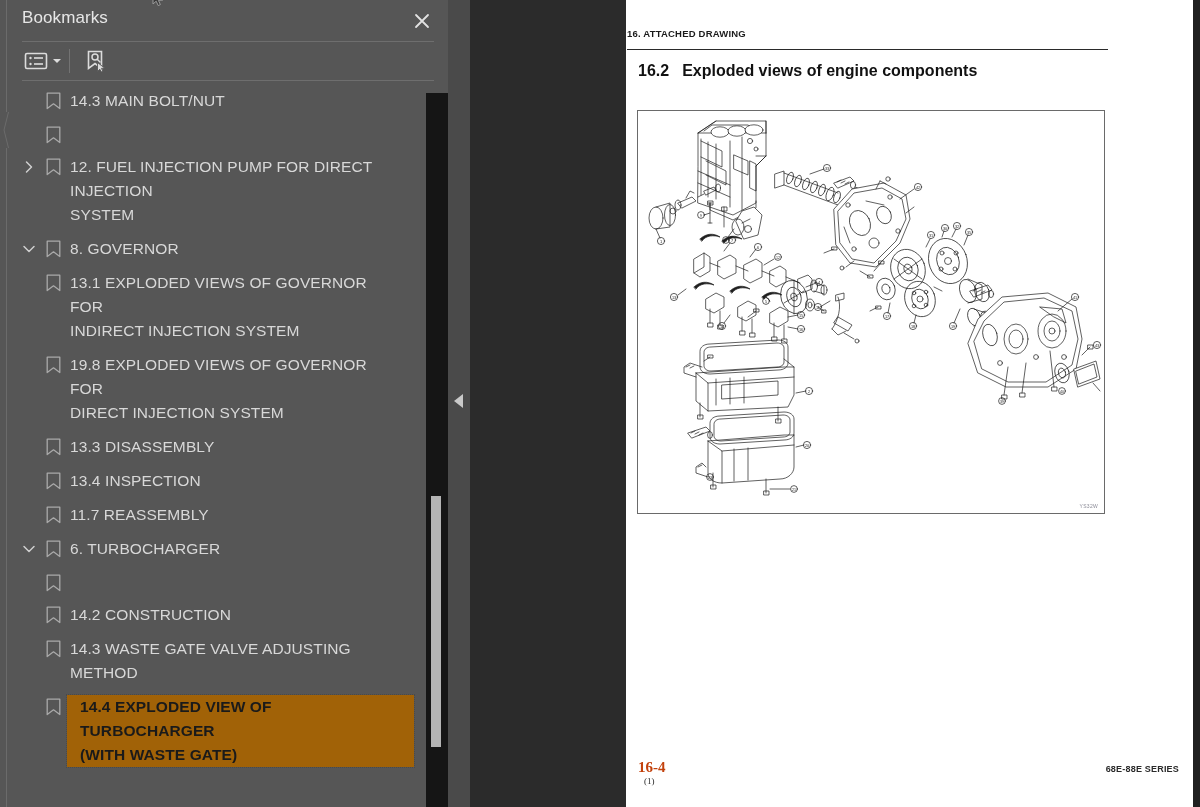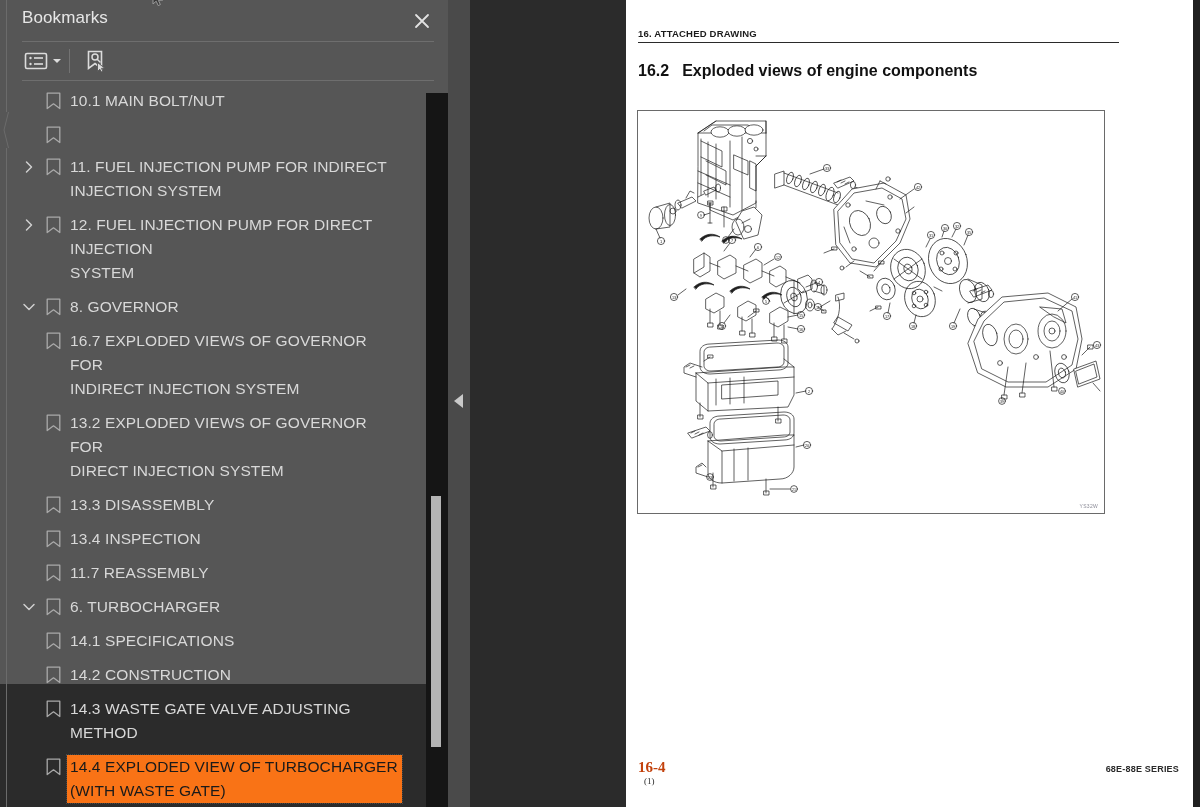--- a/index.html
+++ b/index.html
@@ -7,21 +7,21 @@
     width:1200px;height:807px;overflow:hidden;
     background:#2b2b2b;
     font-family:"Liberation Sans", sans-serif;
     -webkit-font-smoothing:antialiased;
   }
   .app{position:relative;width:1200px;height:807px;display:flex;}
 
   
   .sidepanel{
     position:relative;
-    width:470px;height:684px;
+    width:470px;height:807px;
     background:#565656;
     flex:0 0 470px;
     box-sizing:border-box;
   }
   .panel-edge{
     position:absolute;left:6px;top:0;width:1px;height:807px;
     background:#6b6b6b;
   }
   .panel-notch{
     position:absolute;left:0px;top:112px;width:8px;height:36px;
@@ -97,24 +97,25 @@
   .bm-label{
     color:#d8d8d8;font-size:15.5px;line-height:24px;
     white-space:pre-line;
     padding-left:2px;
     letter-spacing:.1px;
   }
   .lvl1 .bm-label{max-width:352px;}
   .lvl2{padding-left:34px;}
   .lvl2 .bm-label{max-width:330px;}
   .bm-row.selected .bm-label{
-    background:#f97316;color:#1a1a1a;
+    background:#a16207;color:#1a1a1a;
     outline:1px dotted #4a4a4a;
-    padding-left:3px;padding-right:4px;
+    padding-left:13px;padding-right:4px;
     margin-left:-1px;
+    font-weight:bold;
   }
 
   
   .vscroll{
     position:absolute;left:426px;top:93px;width:22px;height:714px;
     background:#151515;
   }
   .vthumb{
     position:absolute;left:5px;top:403px;width:10px;height:251px;
     background:#b4b4b4;
@@ -137,24 +138,24 @@
   }
   .page{
     position:absolute;left:156px;top:0;width:567px;height:807px;
     background:#ffffff;
   }
   .page-rightedge{
     position:absolute;left:723px;top:0;width:7px;height:807px;background:#202020;
   }
 
   .doc-kicker{
-    position:absolute;left:12px;top:28px;width:481px;
+    position:absolute;left:1px;top:28px;width:481px;
     font-size:9.5px;font-weight:bold;color:#1b1b1b;
     letter-spacing:.2px;
-    padding-bottom:3px;border-bottom:1.3px solid #2a2a2a;
+    padding-bottom:10px;border-bottom:1.3px solid #2a2a2a;
     font-family:"Liberation Sans", sans-serif;
   }
   .doc-h2{
     position:absolute;left:12px;top:62px;
     font-size:16px;font-weight:bold;color:#111;
     font-family:"Liberation Sans", sans-serif;
   }
   .doc-h2 .num{margin-right:13px;text-align:right;}
 
   .figframe{
@@ -236,54 +237,40 @@
     <div class="hr hr2"></div>
 
     <div class="tree-clip">
       <div class="tree" id="tree" style="margin-top: -2px;">
           <div class="bm-row lvl2">
             <span class="bm-icon">
               <svg width="15" height="18" viewBox="0 0 15 18">
                 <path d="M1.2 1.2 h12.6 v15.4 l-6.3 -4.8 l-6.3 4.8 z" fill="none" stroke="#a9a9a9" stroke-width="1.3" stroke-linejoin="round"></path>
               </svg>
             </span>
-            <span class="bm-label">10.1 MAIN BOLT/NUT</span>
+            <span class="bm-label">14.3 MAIN BOLT/NUT</span>
           </div>
           <div class="bm-row lvl2">
             <span class="bm-icon">
               <svg width="15" height="18" viewBox="0 0 15 18">
                 <path d="M1.2 1.2 h12.6 v15.4 l-6.3 -4.8 l-6.3 4.8 z" fill="none" stroke="#a9a9a9" stroke-width="1.3" stroke-linejoin="round"></path>
               </svg>
             </span>
           </div>
           <div class="bm-row lvl1">
             <span class="twisty">
               <svg width="14" height="14" viewBox="0 0 14 14">
                 <path d="M4.5 2 L9.5 7 L4.5 12" stroke="#cfcfcf" stroke-width="1.5" fill="none" stroke-linecap="round" stroke-linejoin="round"></path>
               </svg>
             </span>
             <span class="bm-icon">
               <svg width="15" height="18" viewBox="0 0 15 18">
                 <path d="M1.2 1.2 h12.6 v15.4 l-6.3 -4.8 l-6.3 4.8 z" fill="none" stroke="#a9a9a9" stroke-width="1.3" stroke-linejoin="round"></path>
               </svg>
             </span>
-            <span class="bm-label">11. FUEL INJECTION PUMP FOR INDIRECT
-INJECTION SYSTEM</span>
-          </div>
-          <div class="bm-row lvl1">
-            <span class="twisty">
-              <svg width="14" height="14" viewBox="0 0 14 14">
-                <path d="M4.5 2 L9.5 7 L4.5 12" stroke="#cfcfcf" stroke-width="1.5" fill="none" stroke-linecap="round" stroke-linejoin="round"></path>
-              </svg>
-            </span>
-            <span class="bm-icon">
-              <svg width="15" height="18" viewBox="0 0 15 18">
-                <path d="M1.2 1.2 h12.6 v15.4 l-6.3 -4.8 l-6.3 4.8 z" fill="none" stroke="#a9a9a9" stroke-width="1.3" stroke-linejoin="round"></path>
-              </svg>
-            </span>
             <span class="bm-label">12. FUEL INJECTION PUMP FOR DIRECT INJECTION
 SYSTEM</span>
           </div>
           <div class="bm-row lvl1">
             <span class="twisty">
               <svg width="14" height="14" viewBox="0 0 14 14">
                 <path d="M2 4.5 L7 9.5 L12 4.5" stroke="#cfcfcf" stroke-width="1.5" fill="none" stroke-linecap="round" stroke-linejoin="round"></path>
               </svg>
             </span>
             <span class="bm-icon">
@@ -292,30 +279,30 @@
               </svg>
             </span>
             <span class="bm-label">8. GOVERNOR</span>
           </div>
           <div class="bm-row lvl2">
             <span class="bm-icon">
               <svg width="15" height="18" viewBox="0 0 15 18">
                 <path d="M1.2 1.2 h12.6 v15.4 l-6.3 -4.8 l-6.3 4.8 z" fill="none" stroke="#a9a9a9" stroke-width="1.3" stroke-linejoin="round"></path>
               </svg>
             </span>
-            <span class="bm-label">16.7 EXPLODED VIEWS OF GOVERNOR FOR
+            <span class="bm-label">13.1 EXPLODED VIEWS OF GOVERNOR FOR
 INDIRECT INJECTION SYSTEM</span>
           </div>
           <div class="bm-row lvl2">
             <span class="bm-icon">
               <svg width="15" height="18" viewBox="0 0 15 18">
                 <path d="M1.2 1.2 h12.6 v15.4 l-6.3 -4.8 l-6.3 4.8 z" fill="none" stroke="#a9a9a9" stroke-width="1.3" stroke-linejoin="round"></path>
               </svg>
             </span>
-            <span class="bm-label">13.2 EXPLODED VIEWS OF GOVERNOR FOR
+            <span class="bm-label">19.8 EXPLODED VIEWS OF GOVERNOR FOR
 DIRECT INJECTION SYSTEM</span>
           </div>
           <div class="bm-row lvl2">
             <span class="bm-icon">
               <svg width="15" height="18" viewBox="0 0 15 18">
                 <path d="M1.2 1.2 h12.6 v15.4 l-6.3 -4.8 l-6.3 4.8 z" fill="none" stroke="#a9a9a9" stroke-width="1.3" stroke-linejoin="round"></path>
               </svg>
             </span>
             <span class="bm-label">13.3 DISASSEMBLY</span>
           </div>
@@ -347,21 +334,20 @@
               </svg>
             </span>
             <span class="bm-label">6. TURBOCHARGER</span>
           </div>
           <div class="bm-row lvl2">
             <span class="bm-icon">
               <svg width="15" height="18" viewBox="0 0 15 18">
                 <path d="M1.2 1.2 h12.6 v15.4 l-6.3 -4.8 l-6.3 4.8 z" fill="none" stroke="#a9a9a9" stroke-width="1.3" stroke-linejoin="round"></path>
               </svg>
             </span>
-            <span class="bm-label">14.1 SPECIFICATIONS</span>
           </div>
           <div class="bm-row lvl2">
             <span class="bm-icon">
               <svg width="15" height="18" viewBox="0 0 15 18">
                 <path d="M1.2 1.2 h12.6 v15.4 l-6.3 -4.8 l-6.3 4.8 z" fill="none" stroke="#a9a9a9" stroke-width="1.3" stroke-linejoin="round"></path>
               </svg>
             </span>
             <span class="bm-label">14.2 CONSTRUCTION</span>
           </div>
           <div class="bm-row lvl2">

